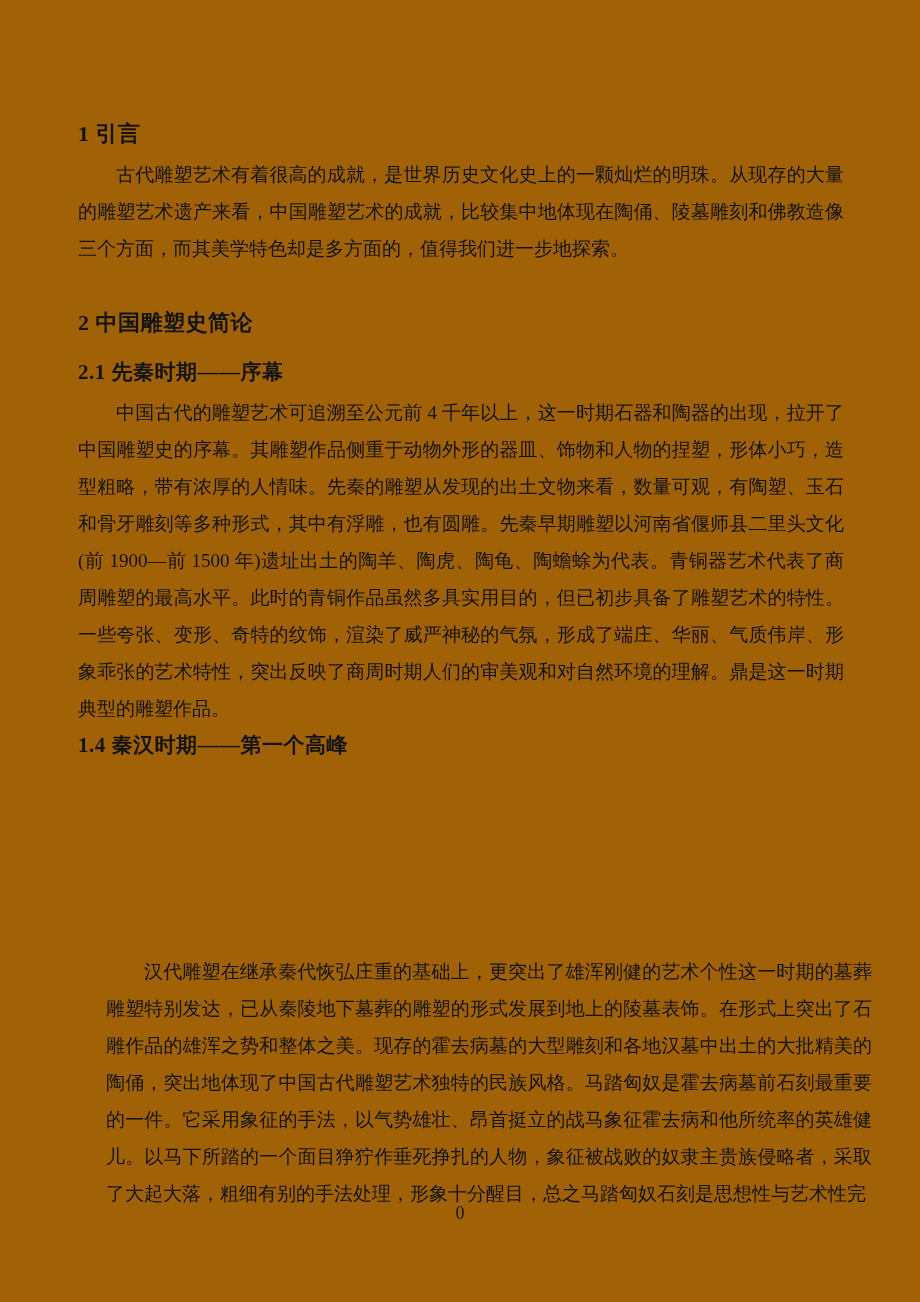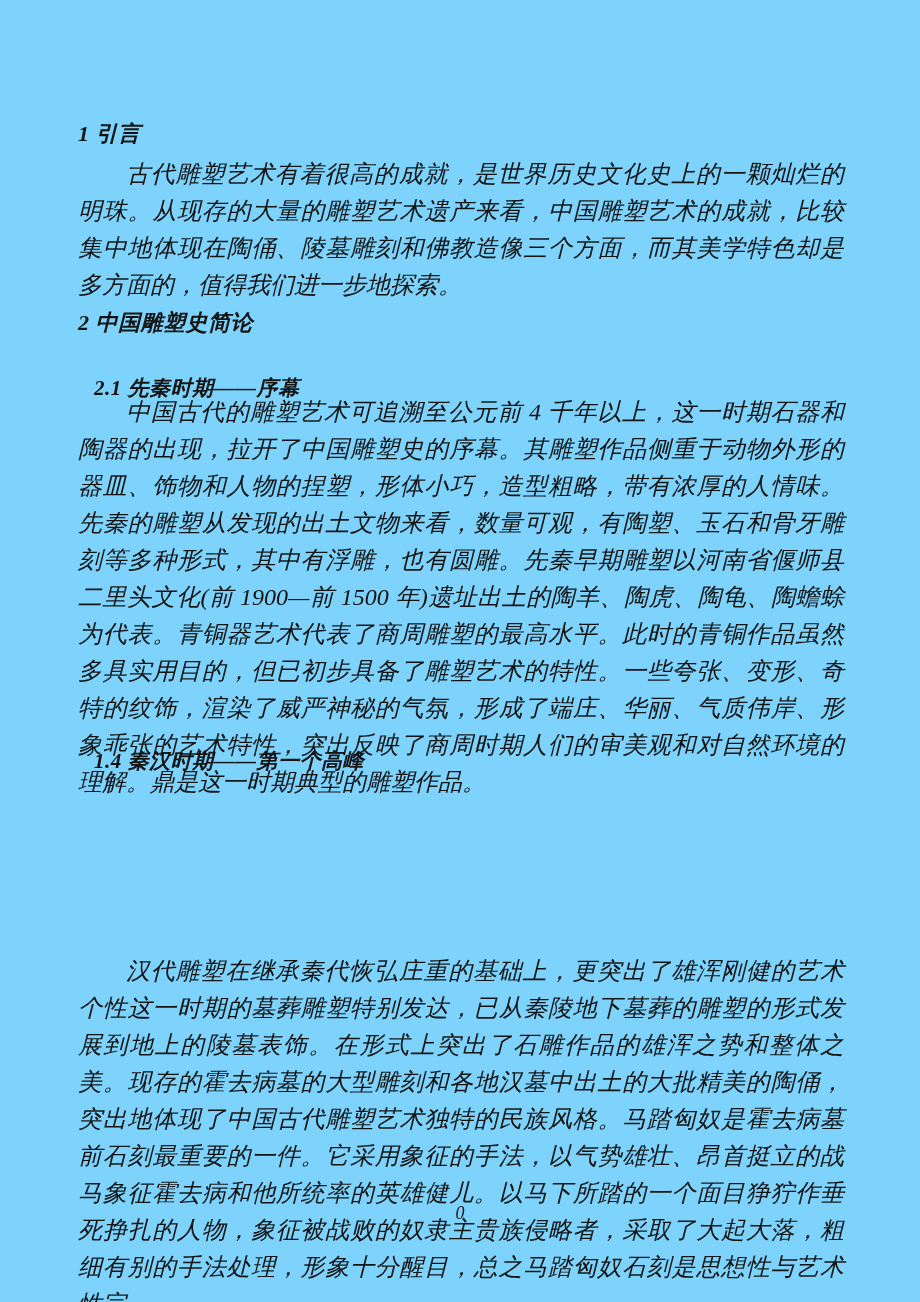--- a/index.html
+++ b/index.html
@@ -5,47 +5,46 @@
   html, body {
     margin: 0;
     padding: 0;
     background: #e8e8e8;
   }
   .page {
     position: relative;
     width: 920px;
     height: 1302px;
     margin: 0 auto;
-    background: #7dd3fc;
+    background: #a16207;
     overflow: hidden;
     font-family: "Liberation Serif", "DejaVu Serif", serif;
     color: #141414;
-    font-style: italic;
   }
   .block {
     position: absolute;
     left: 78px;
     width: 766px;
   }
   .h-chapter {
     font-size: 22px;
     font-weight: bold;
     line-height: 26px;
     margin: 0;
     letter-spacing: 0.5px;
   }
   .h-section {
     font-size: 21px;
     font-weight: bold;
     line-height: 25px;
-    margin: 16px;
+    margin: 0;
     letter-spacing: 0.5px;
   }
   .body-par {
-    font-size: 24px;
+    font-size: 19px;
     line-height: 37px;
     margin: 0;
     text-align: justify;
     text-justify: inter-ideograph;
     text-indent: 2em;
   }
   .page-number {
     position: absolute;
     top: 1202px;
     left: 0;
@@ -55,21 +54,21 @@
     line-height: 22px;
   }
   
   #h-intro   { top: 121px; }
   #p-intro   { top: 156px; }
   #h-chap2   { top: 310px; }
   #h-sec21   { top: 360px; }
   #p-sec21   { top: 394px; }
   #h-sec22   { top: 733px; }
   #p-sec22a  { top: 768px; }
-  #p-sec22b  { top: 953px; }
+  #p-sec22b  { top: 953px; margin-left: 28px; }
 </style>
 </head>
 <body>
 
 <div class="page">
 
   <h1 id="h-intro" class="block h-chapter">1 引言</h1>
 
   <p id="p-intro" class="block body-par">古代雕塑艺术有着很高的成就，是世界历史文化史上的一颗灿烂的明珠。从现存的大量的雕塑艺术遗产来看，中国雕塑艺术的成就，比较集中地体现在陶俑、陵墓雕刻和佛教造像三个方面，而其美学特色却是多方面的，值得我们进一步地探索。</p>
 

